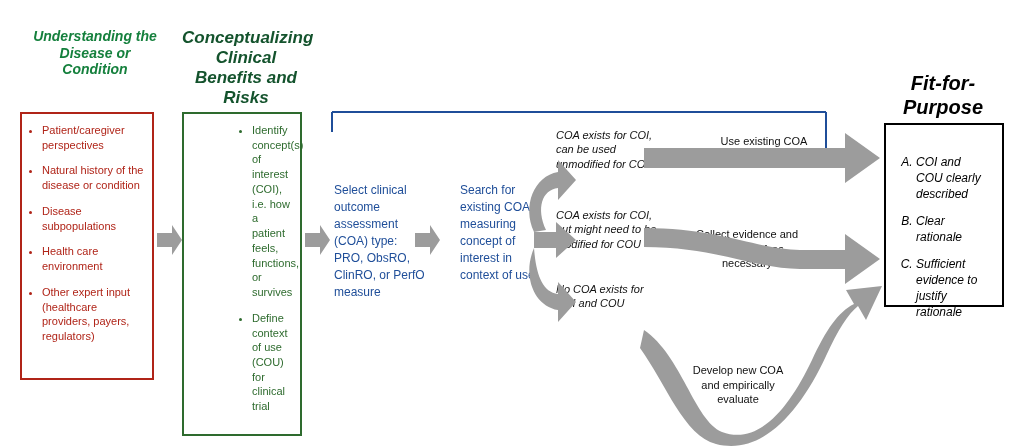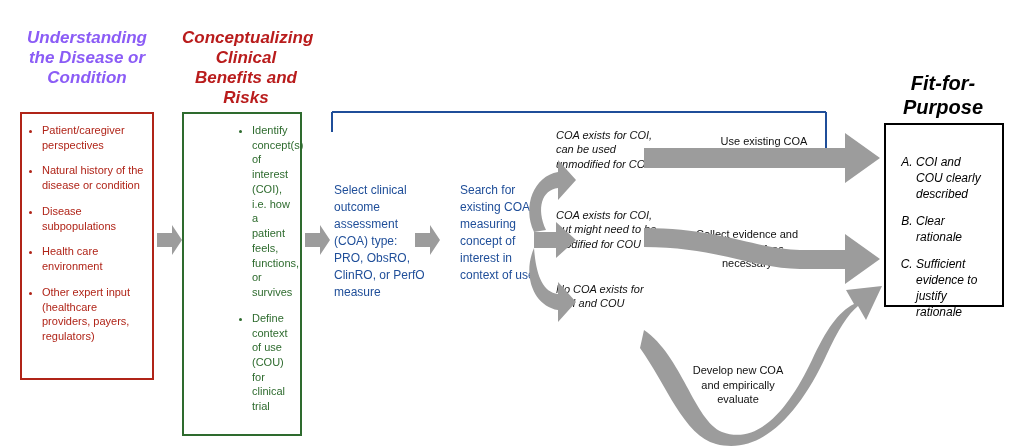--- a/index.html
+++ b/index.html
@@ -18,22 +18,22 @@
     overflow: hidden;
   }
   .abs { position: absolute; }
 
   
   .col-head {
     font-weight: bold;
     font-style: italic;
     line-height: 1.18;
   }
-  .head-red   { color: #8b5cf6; font-size: 17px; }
-  .head-green { color: #b91c1c; font-size: 17px; }
+  .head-red   { color: #15803d; font-size: 14px; margin-left: 8px; }
+  .head-green { color: #14532d; font-size: 17px; }
   .head-blue  { color: #1f4e99; font-size: 21px; }
   .head-black { color: #000000; font-size: 20px; font-style: italic; }
 
   
   .box {
     box-sizing: border-box;
     background: #ffffff;
   }
   .box-red   { border: 2px solid #b02418; }
   .box-green { border: 2px solid #2e6b2e; }

